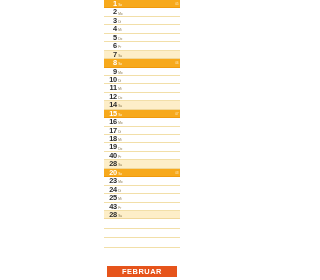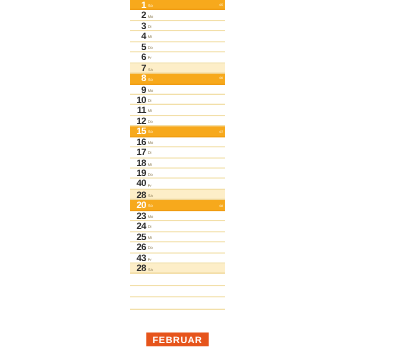--- a/index.html
+++ b/index.html
@@ -100,21 +100,21 @@
   }
 
   #footer-wrap{
     position:absolute;
     left:0;right:0;
     bottom:3px;
     display:flex;
     justify-content:center;
   }
   #footer{
-    width:50px;
+    width:70px;
     height:11px;
     background:#e6541b;
     display:flex;
     align-items:center;
     justify-content:center;
   }
   #footer-label{
     color:#ffffff;
     font-size:7.4px;
     font-weight:bold;
@@ -196,20 +196,26 @@
           <span class="dayabbr">Mi</span>
           <span class="note"></span>
           <span class="weeknum"></span>
         </div>
         <div class="row weekday">
           <span class="daynum">12</span>
           <span class="dayabbr">Do</span>
           <span class="note"></span>
           <span class="weeknum"></span>
         </div>
+        <div class="row sat">
+          <span class="daynum">14</span>
+          <span class="dayabbr">Sa</span>
+          <span class="note"></span>
+          <span class="weeknum"></span>
+        </div>
         <div class="row sun">
           <span class="daynum">15</span>
           <span class="dayabbr">So</span>
           <span class="note"></span>
           <span class="weeknum">07</span>
         </div>
         <div class="row weekday">
           <span class="daynum">16</span>
           <span class="dayabbr">Mo</span>
           <span class="note"></span>
@@ -259,26 +265,20 @@
         </div>
         <div class="row weekday">
           <span class="daynum">24</span>
           <span class="dayabbr">Di</span>
           <span class="note"></span>
           <span class="weeknum"></span>
         </div>
         <div class="row weekday">
           <span class="daynum">25</span>
           <span class="dayabbr">Mi</span>
-          <span class="note"></span>
-          <span class="weeknum"></span>
-        </div>
-        <div class="row weekday">
-          <span class="daynum">26</span>
-          <span class="dayabbr">Do</span>
           <span class="note"></span>
           <span class="weeknum"></span>
         </div>
         <div class="row weekday">
           <span class="daynum">43</span>
           <span class="dayabbr">Fr</span>
           <span class="note"></span>
           <span class="weeknum"></span>
         </div>
         <div class="row sat">

